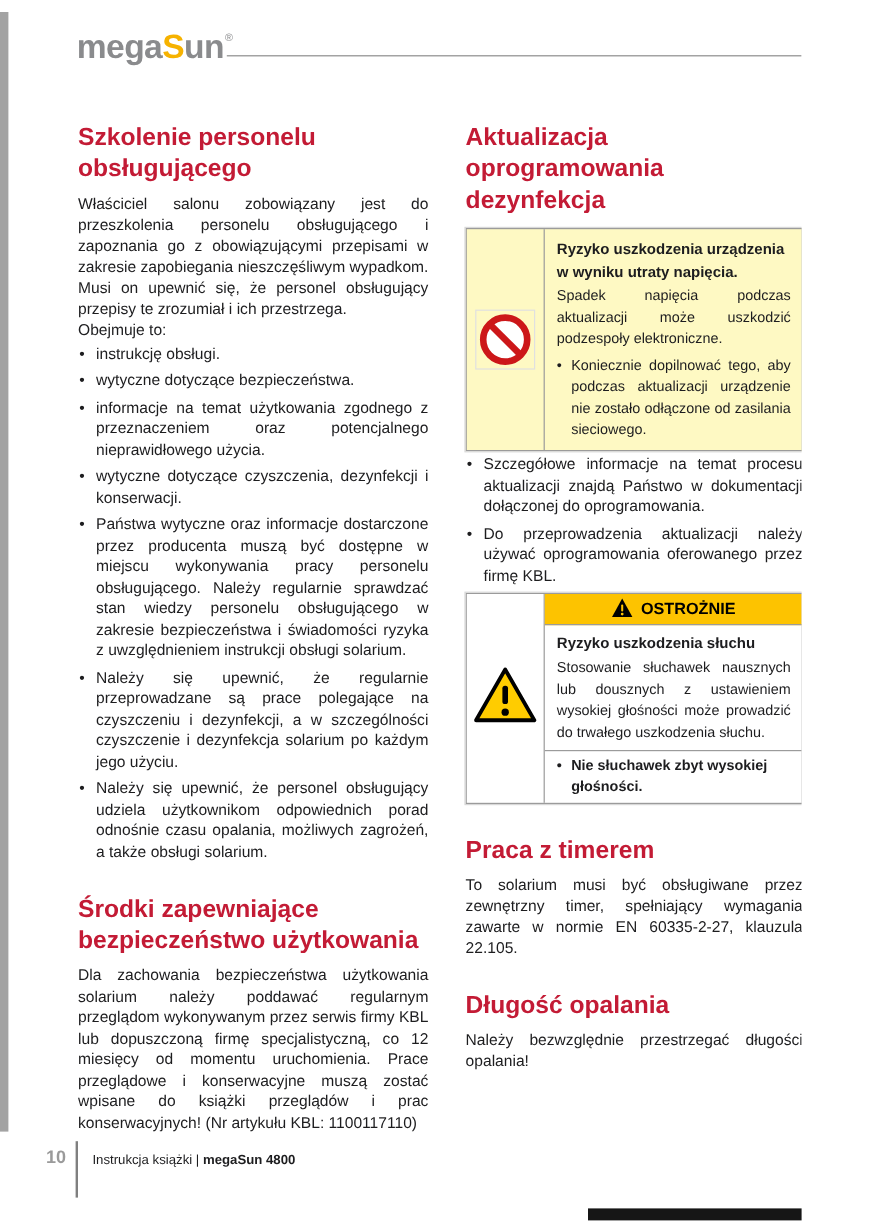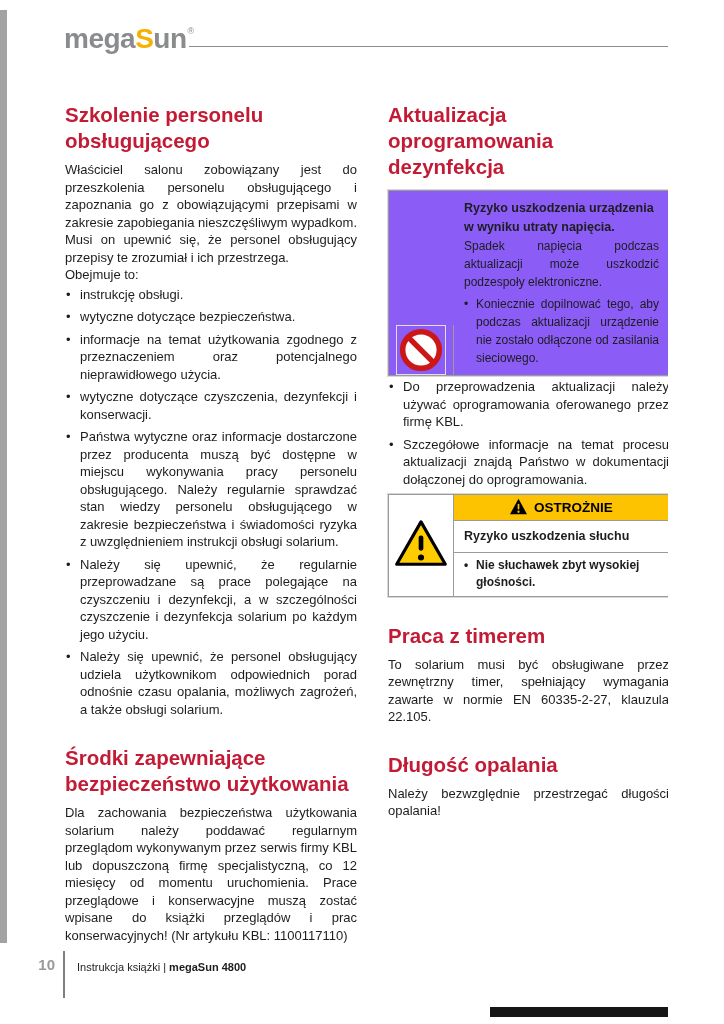--- a/index.html
+++ b/index.html
@@ -29,21 +29,21 @@
   p.nojust{text-align:left;}
 
   ul.bullets{list-style:none;margin:2px 0 0 0;padding:0;}
   ul.bullets li{
     position:relative;padding-left:15px;margin-bottom:5px;
     font-size:13px;line-height:17.5px;text-align:justify;
   }
   ul.bullets li::before{content:"\2022";position:absolute;left:1px;top:0;}
 
   
-  .warnbox{border:1px solid #9b9b9b;outline:1px solid #d8d8d8;display:flex;margin-top:10px;background:#8b5cf6;align-items:flex-end;}
+  .warnbox{border:1px solid #9b9b9b;outline:1px solid #d8d8d8;display:flex;margin-top:10px;background:#fef9c3;}
   .icon-cell{width:64px;border-right:1px solid #9b9b9b;display:flex;align-items:center;justify-content:center;flex:none;}
   .prohib-frame{border:1px solid #e0e0e0;padding:2px;line-height:0;}
   .wb-content{flex:1;padding:8px 9px 8px 10px;}
   .wb-title{font-size:12.5px;line-height:18.5px;font-weight:bold;text-align:left;}
   .wb-body{font-size:12px;line-height:18px;text-align:justify;margin-top:1px;}
   ul.wb-list{list-style:none;margin:4px 0 0 0;padding:0;}
   ul.wb-list li{position:relative;padding-left:12px;font-size:12px;line-height:18px;text-align:justify;}
   ul.wb-list li::before{content:"\2022";position:absolute;left:0;top:0;}
 
   .cautionbox{border:1px solid #9b9b9b;outline:1px solid #d8d8d8;display:flex;margin-top:6px;background:#fff;justify-content:space-between;}
@@ -114,22 +114,22 @@
       <div class="wb-content">
         <p class="wb-title">Ryzyko uszkodzenia urządzenia w wyniku utraty napięcia.</p>
         <p class="wb-body">Spadek napięcia podczas aktualizacji może uszkodzić podzespoły elektroniczne.</p>
         <ul class="wb-list">
           <li>Koniecznie dopilnować tego, aby podczas aktualizacji urządzenie nie zostało odłączone od zasilania sieciowego.</li>
         </ul>
       </div>
     </div>
 
     <ul class="bullets after-box-bullets">
+      <li>Szczegółowe informacje na temat procesu aktualizacji znajdą Państwo w dokumentacji dołączonej do oprogramowania.</li>
       <li>Do przeprowadzenia aktualizacji należy używać oprogramowania oferowanego przez firmę KBL.</li>
-      <li>Szczegółowe informacje na temat procesu aktualizacji znajdą Państwo w dokumentacji dołączonej do oprogramowania.</li>
     </ul>
 
 
     <div class="cautionbox">
       <div class="icon-cell">
         <span>
           <svg width="54" height="49" viewBox="0 0 60 54">
             <path d="M30 3 L57 50 L3 50 Z" fill="#ffcc00" stroke="#000000" stroke-width="3.5" stroke-linejoin="round"></path>
             <rect x="27.4" y="18" width="5.2" height="17" rx="2.4" fill="#000000"></rect>
             <circle cx="30" cy="42.5" r="3.4" fill="#000000"></circle>
@@ -142,20 +142,21 @@
             <svg width="19" height="17" viewBox="0 0 24 22">
               <path d="M12 1 L23 21 L1 21 Z" fill="#000000"></path>
               <rect x="10.9" y="7.5" width="2.2" height="7.5" rx="1" fill="#fdc300"></rect>
               <circle cx="12" cy="17.8" r="1.5" fill="#fdc300"></circle>
             </svg>
           </span>
           <span>OSTROŻNIE</span>
         </div>
         <div class="cb-content">
           <p class="wb-title">Ryzyko uszkodzenia słuchu</p>
+          <p class="wb-body">Stosowanie słuchawek nausznych lub dousznych z ustawieniem wysokiej głośności może prowadzić do trwałego uszkodzenia słuchu.</p>
         </div>
         <div class="cb-note">
           <div class="note-li">Nie słuchawek zbyt wysokiej głośności.</div>
         </div>
       </div>
     </div>
 
     <h1 class="mt26">Praca z timerem</h1>
     <p>To solarium musi być obsługiwane przez zewnętrzny timer, spełniający wymagania zawarte w normie EN 60335-2-27, klauzula 22.105.</p>
 

